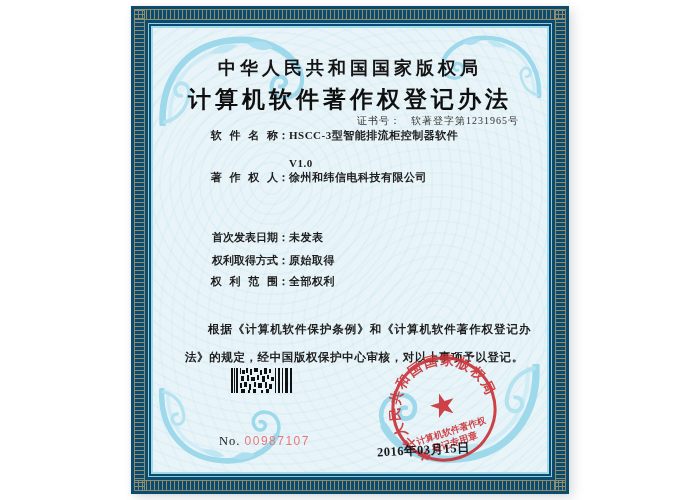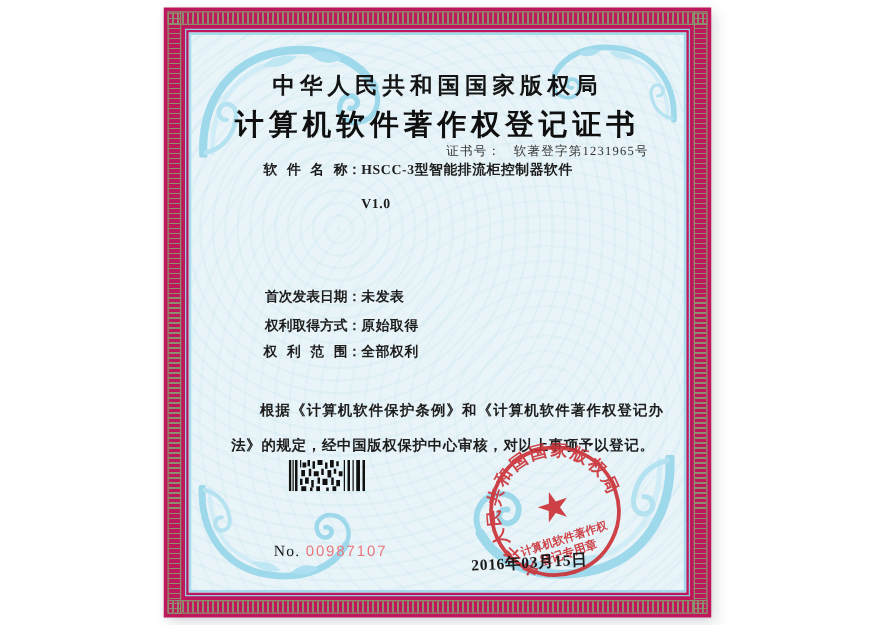--- a/index.html
+++ b/index.html
@@ -2,21 +2,21 @@
 <html><head>
 <meta charset="utf-8">
 <style>
   html,body{margin:0;padding:0;}
   body{
     width:700px;height:500px;background:#ffffff;overflow:hidden;position:relative;
     font-family:"Liberation Serif","DejaVu Serif",serif;
   }
   .cert{
     position:absolute;left:131px;top:6px;width:438px;height:488px;
-    background:#be185d;
+    background:#0c4a6e;
     box-shadow:4px 4px 10px rgba(70,90,100,0.20), -1px 0 3px rgba(70,90,100,0.08);
   }
   
   .gk{position:absolute;background:
       repeating-linear-gradient(90deg,#8e8e6e 0 1px,rgba(255,255,255,0) 1px 4px);
       border-top:1px solid #8e8e6e;border-bottom:1px solid #8e8e6e;}
   .gk.v{background:repeating-linear-gradient(0deg,#8e8e6e 0 1px,rgba(255,255,255,0) 1px 4px);
       border:none;border-left:1px solid #8e8e6e;border-right:1px solid #8e8e6e;}
   .gk.top{top:3px;left:3px;right:3px;height:9px;}
   .gk.bot{bottom:3px;left:3px;right:3px;height:9px;}
@@ -100,30 +100,33 @@
         <use href="#flo"></use>
       </svg>
     <svg class="orn bl" viewBox="0 0 160 100">
         <use href="#flo"></use>
       </svg>
     <svg class="orn br" viewBox="0 0 160 100">
         <use href="#flo"></use>
       </svg>
 
     <div class="h-authority">中华人民共和国国家版权局</div>
-    <div class="h-title">计算机软件著作权登记证书</div>
+    <div class="h-title">计算机软件著作权登记办法</div>
     <div class="certno">
       <span class="lbl">证书号：</span><span>软著登字第1231965号</span>
     </div>
 
     <div class="row" style="top:100px">
       <span class="row-label">软 件 名 称：</span><span class="row-value">HSCC-3型智能排流柜控制器软件</span>
     </div>
     <div class="row" style="top:129px">
       <span class="row-label"></span><span class="row-value">V1.0</span>
+    </div>
+    <div class="row" style="top:142px">
+      <span class="row-label">著 作 权 人：</span><span class="row-value">徐州和纬信电科技有限公司</span>
     </div>
     <div class="row" style="top:225px">
       <span class="row-label">权利取得方式：</span><span class="row-value">原始取得</span>
     </div>
     <div class="row" style="top:202px">
       <span class="row-label">首次发表日期：</span><span class="row-value">未发表</span>
     </div>
     <div class="row" style="top:246px">
       <span class="row-label">权 利 范 围：</span><span class="row-value">全部权利</span>
     </div>

